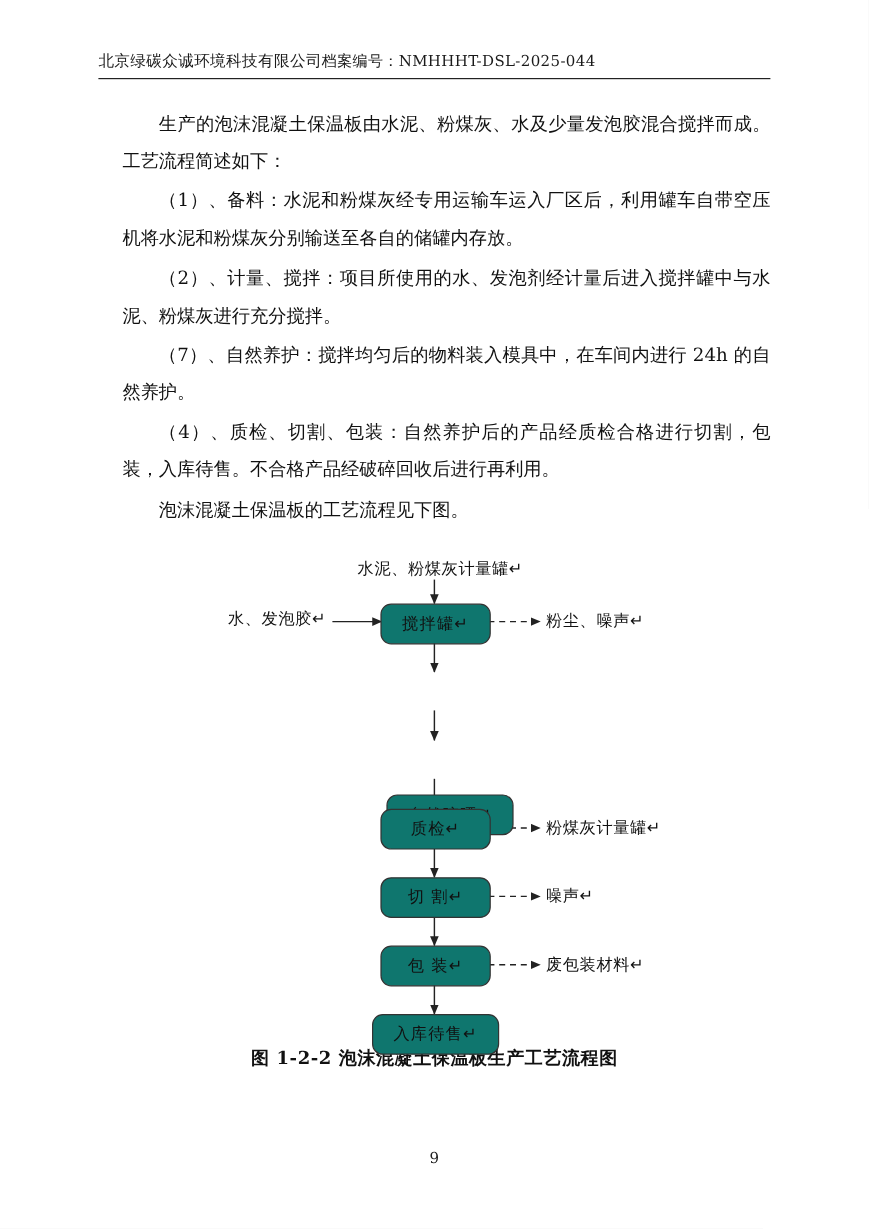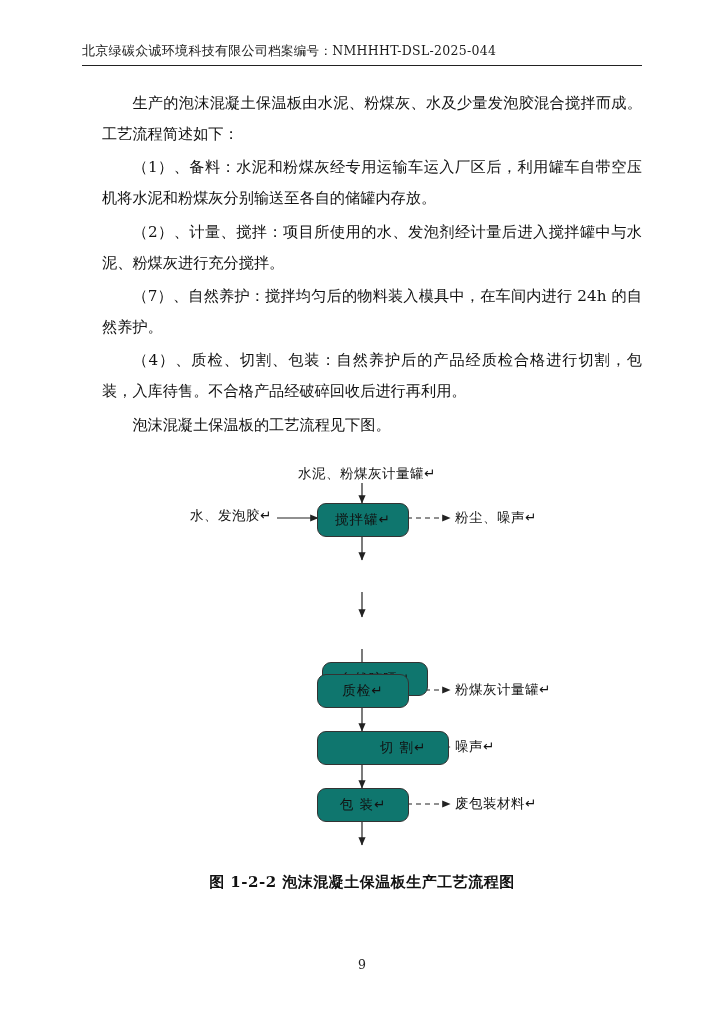--- a/index.html
+++ b/index.html
@@ -158,22 +158,23 @@
         <line x1="305" y1="288" x2="348" y2="288" stroke="#222" stroke-width="1.2" stroke-dasharray="5,4" marker-end="url(#arw)"></line>
         <line x1="305" y1="345" x2="348" y2="345" stroke="#222" stroke-width="1.2" stroke-dasharray="5,4" marker-end="url(#arw)"></line>
       </svg>
 
       <div class="plain" style="left:196px; top:6px;">水泥、粉煤灰计量罐↵</div>
       <div class="plain" style="left:88px; top:48px;">水、发泡胶↵</div>
 
       <div class="node" style="left:215px; top:44px; width:90px; height:32px;">搅拌罐↵</div>
       <div class="node" style="left:220px; top:158px; width:104px; height:32px;margin-top:45px;">自然晾晒↵</div>
       <div class="node" style="left:215px; top:215px; width:90px; height:32px;">质检↵</div>
-      <div class="node" style="left:215px; top:272px; width:90px; height:32px;padding-left:40px;">切 割↵</div>
+      <div class="node" style="left:215px; top:272px; width:90px; height:32px;">切 割↵</div>
       <div class="node" style="left:215px; top:329px; width:90px; height:32px;">包 装↵</div>
+      <div class="node" style="left:208px; top:386px; width:104px; height:32px;">入库待售↵</div>
 
       <div class="plain" style="left:353px; top:50px;">粉尘、噪声↵</div>
       <div class="plain" style="left:353px; top:222px;">粉煤灰计量罐↵</div>
       <div class="plain" style="left:353px; top:279px;">噪声↵</div>
       <div class="plain" style="left:353px; top:336px;">废包装材料↵</div>
     </div>
 
     <div class="figure-caption">图 1-2-2 泡沫混凝土保温板生产工艺流程图</div>
   </div>
 

